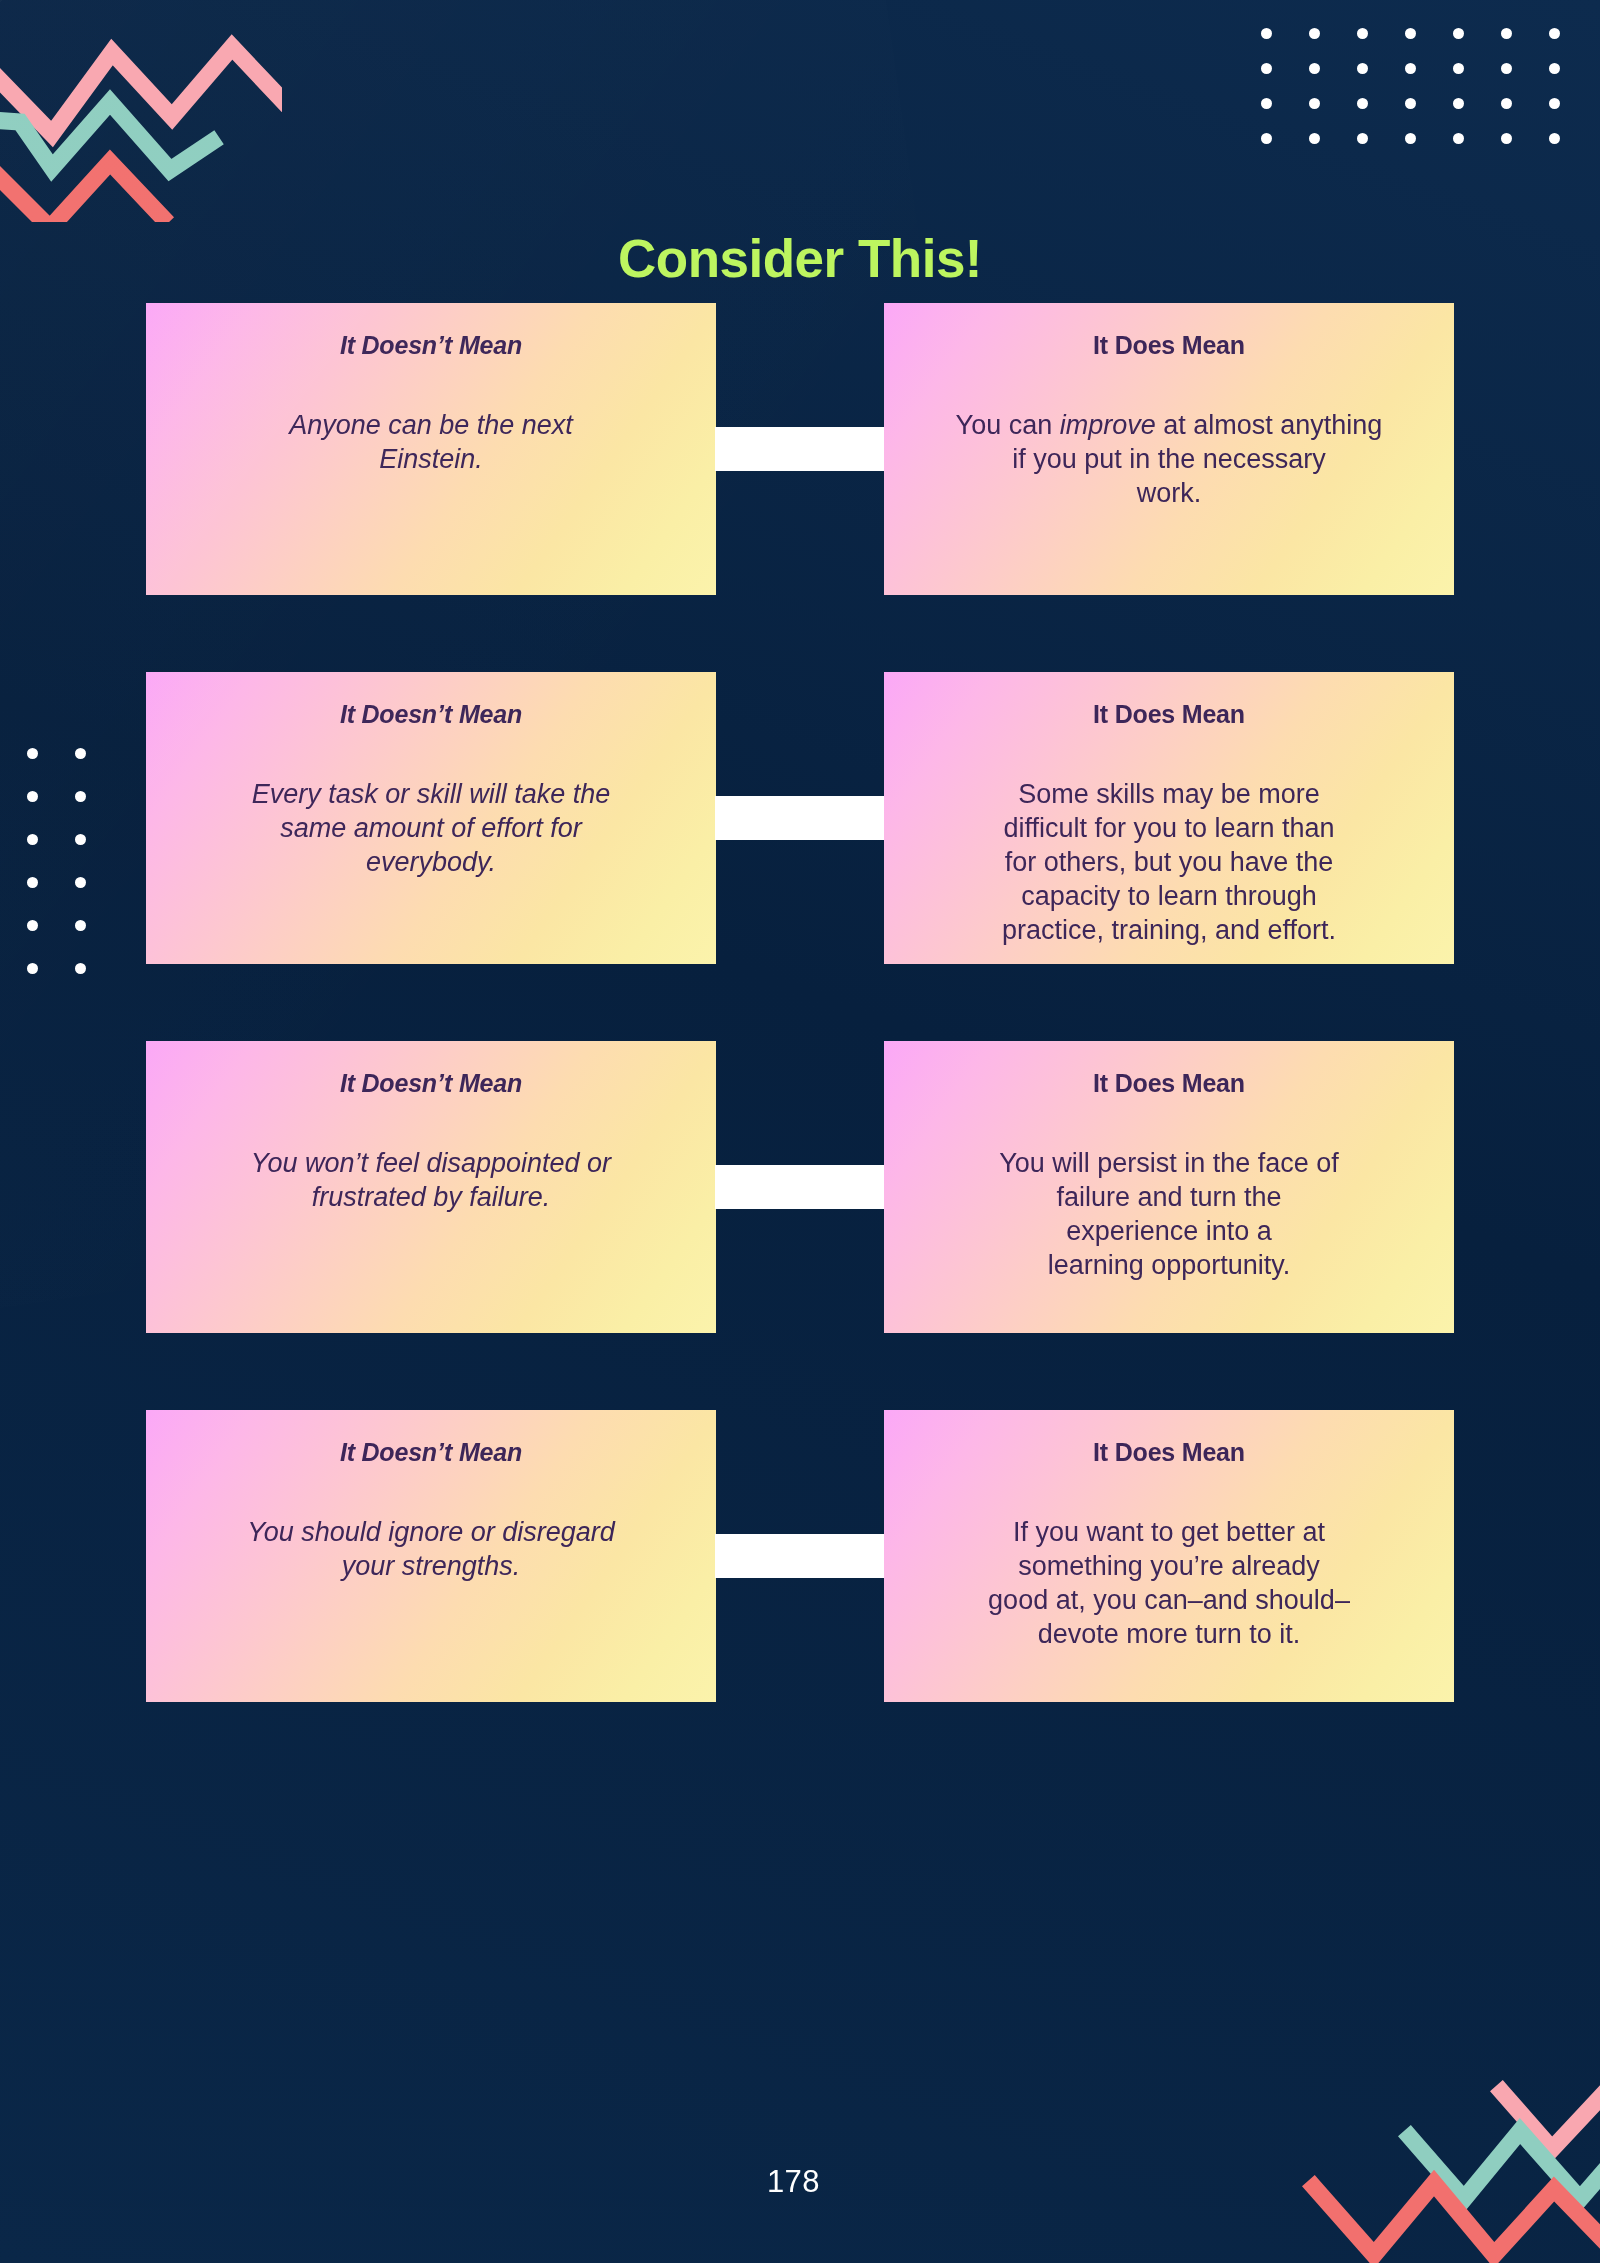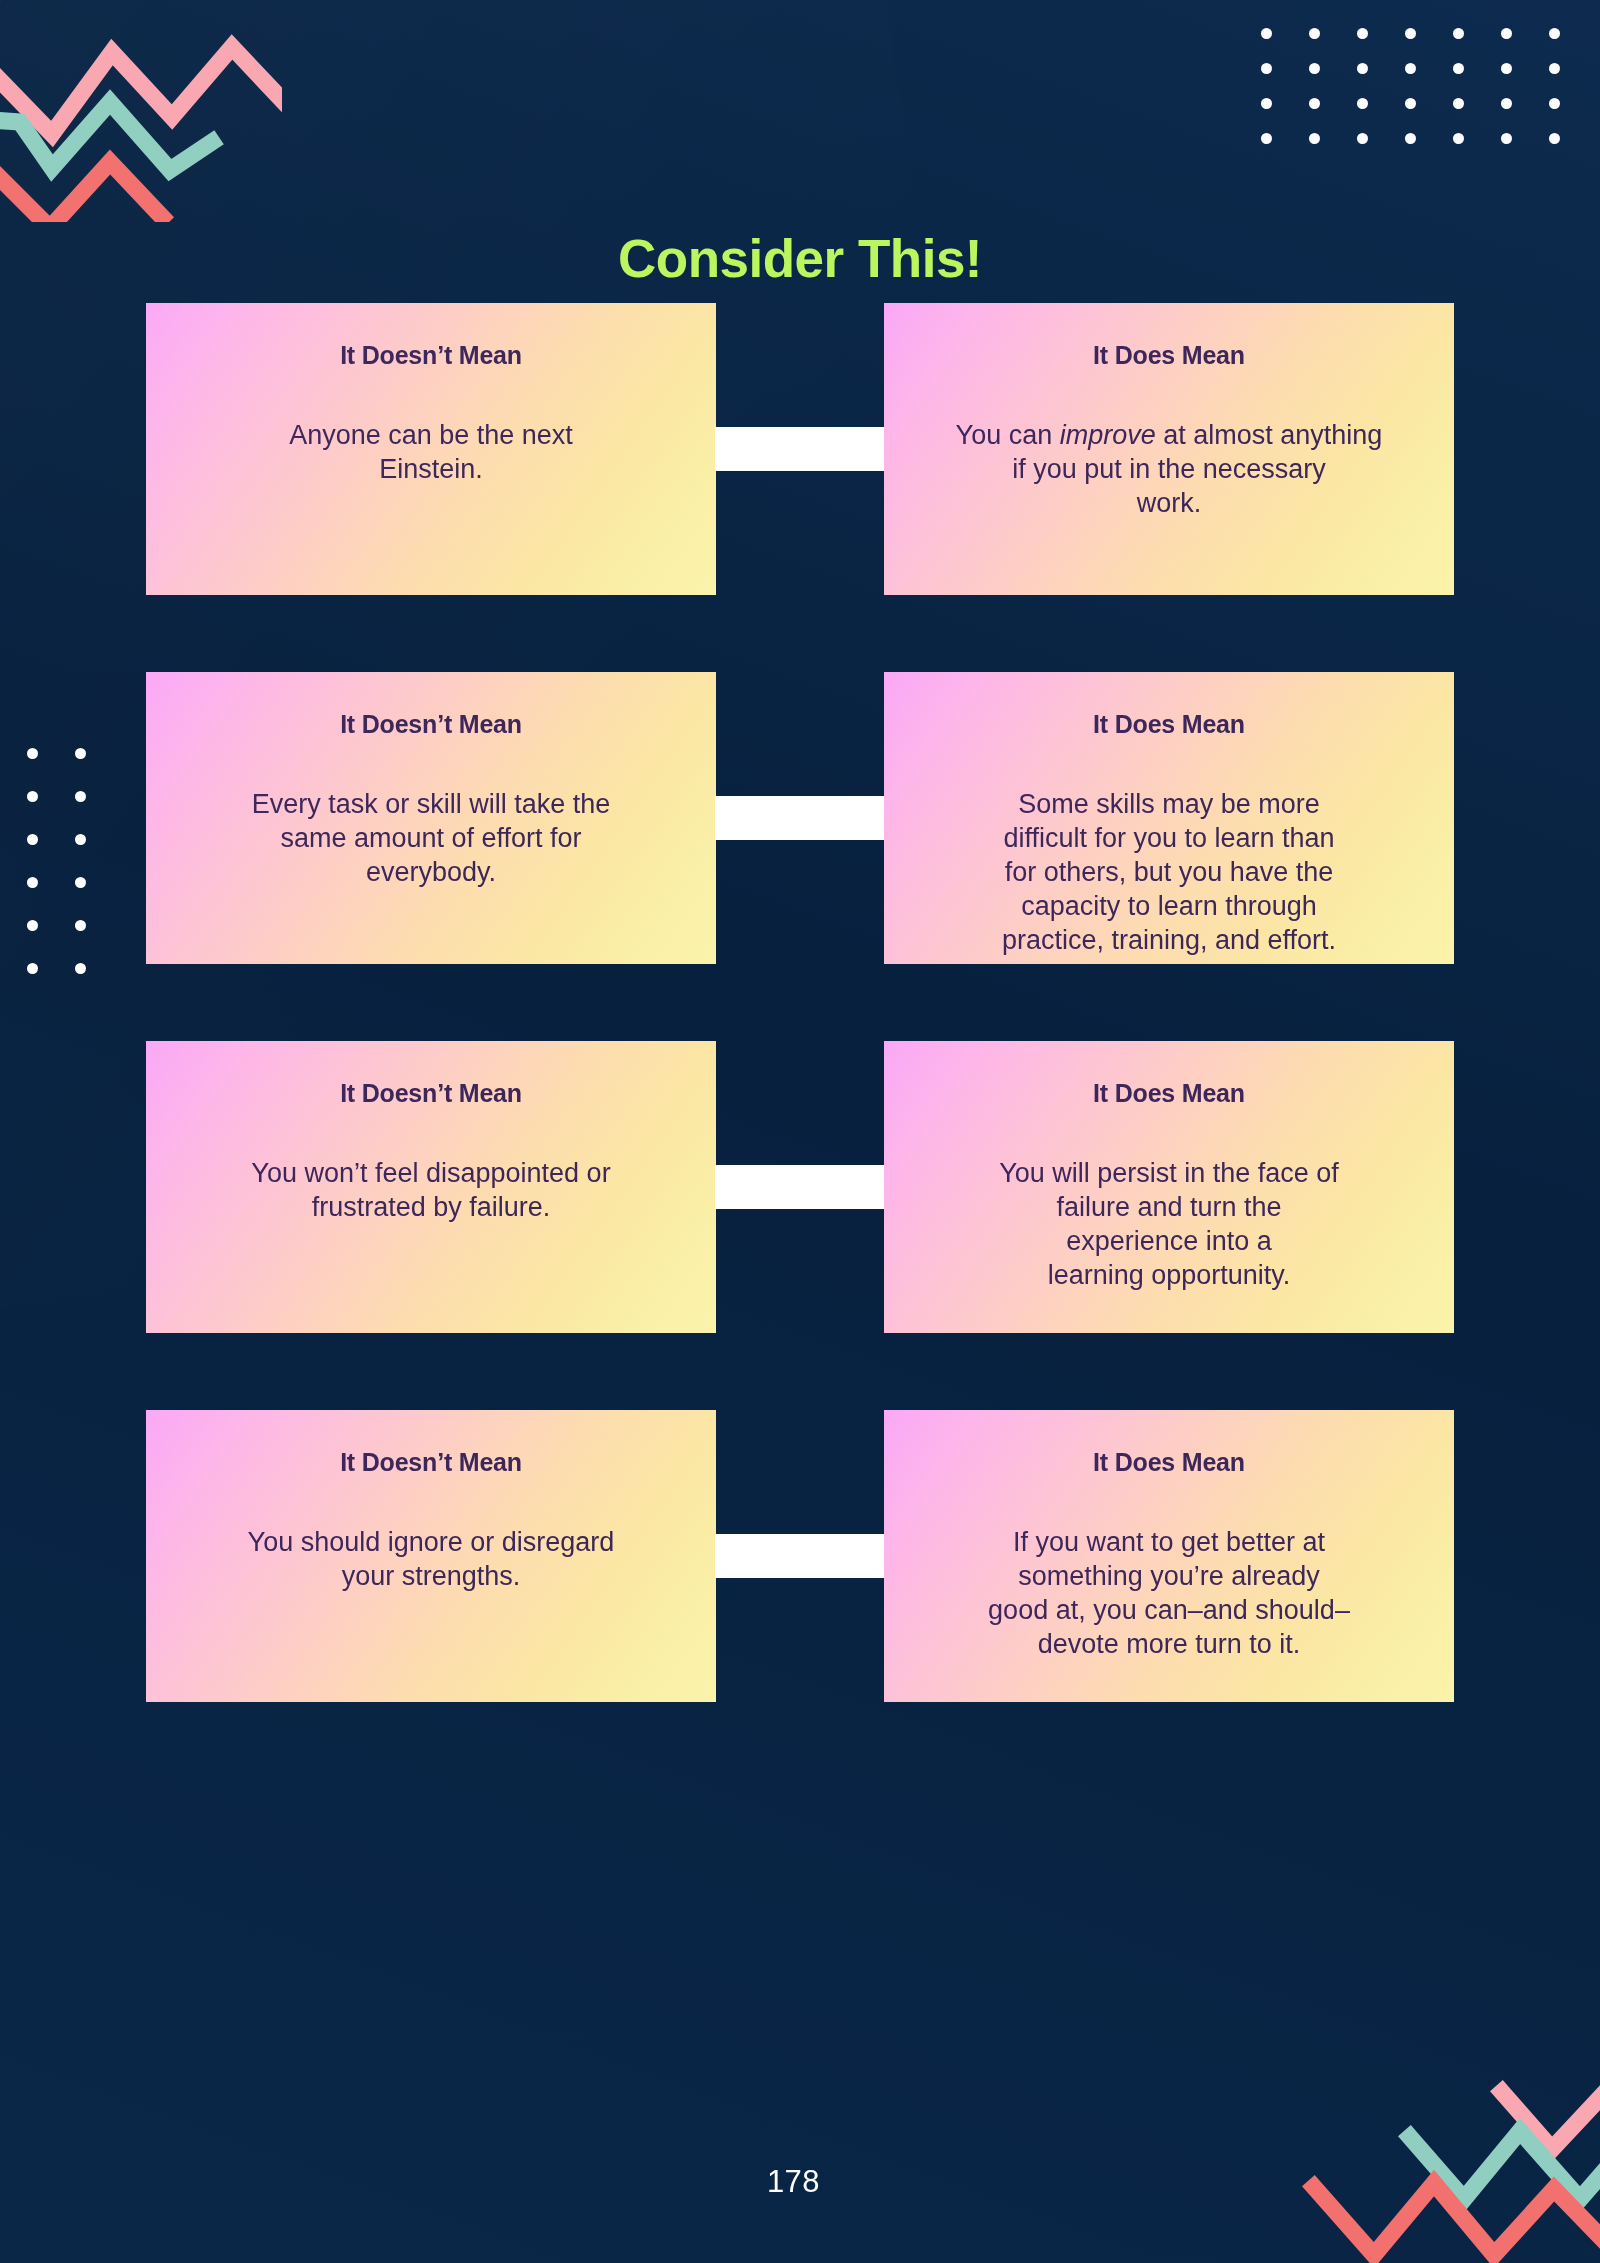--- a/index.html
+++ b/index.html
@@ -89,34 +89,34 @@
   }
   .row {
     position: relative;
     display: flex;
     justify-content: center;
     margin-bottom: 77px;
   }
   .card {
     position: relative;
     box-sizing: border-box;
-    padding: 38px 26px 20px 26px;
+    padding: 28px 26px 20px 26px;
     color: #3b2458;
     text-align: center;
     background-image: linear-gradient(125deg,
         #fba8f7 0%,
         #fdb7e8 14%,
         #fdc3d6 28%,
         #fdcfc4 42%,
         #fddcb0 58%,
         #fbe6a4 74%,
         #faefa6 88%,
         #fbf3ab 100%);
   }
-  .card.left  { width: 570px; margin-right: 168px; }
+  .card.left  { width: 570px; margin-right: 168px; font-style: italic; }
   .card.right { width: 570px; }
 
   .row1 .card { height: 292px; }
   .row2 .card { height: 292px; }
   .row3 .card { height: 292px; }
   .row4 .card { height: 292px; }
 
   .card-title {
     font-size: 25px;
     font-weight: 700;

